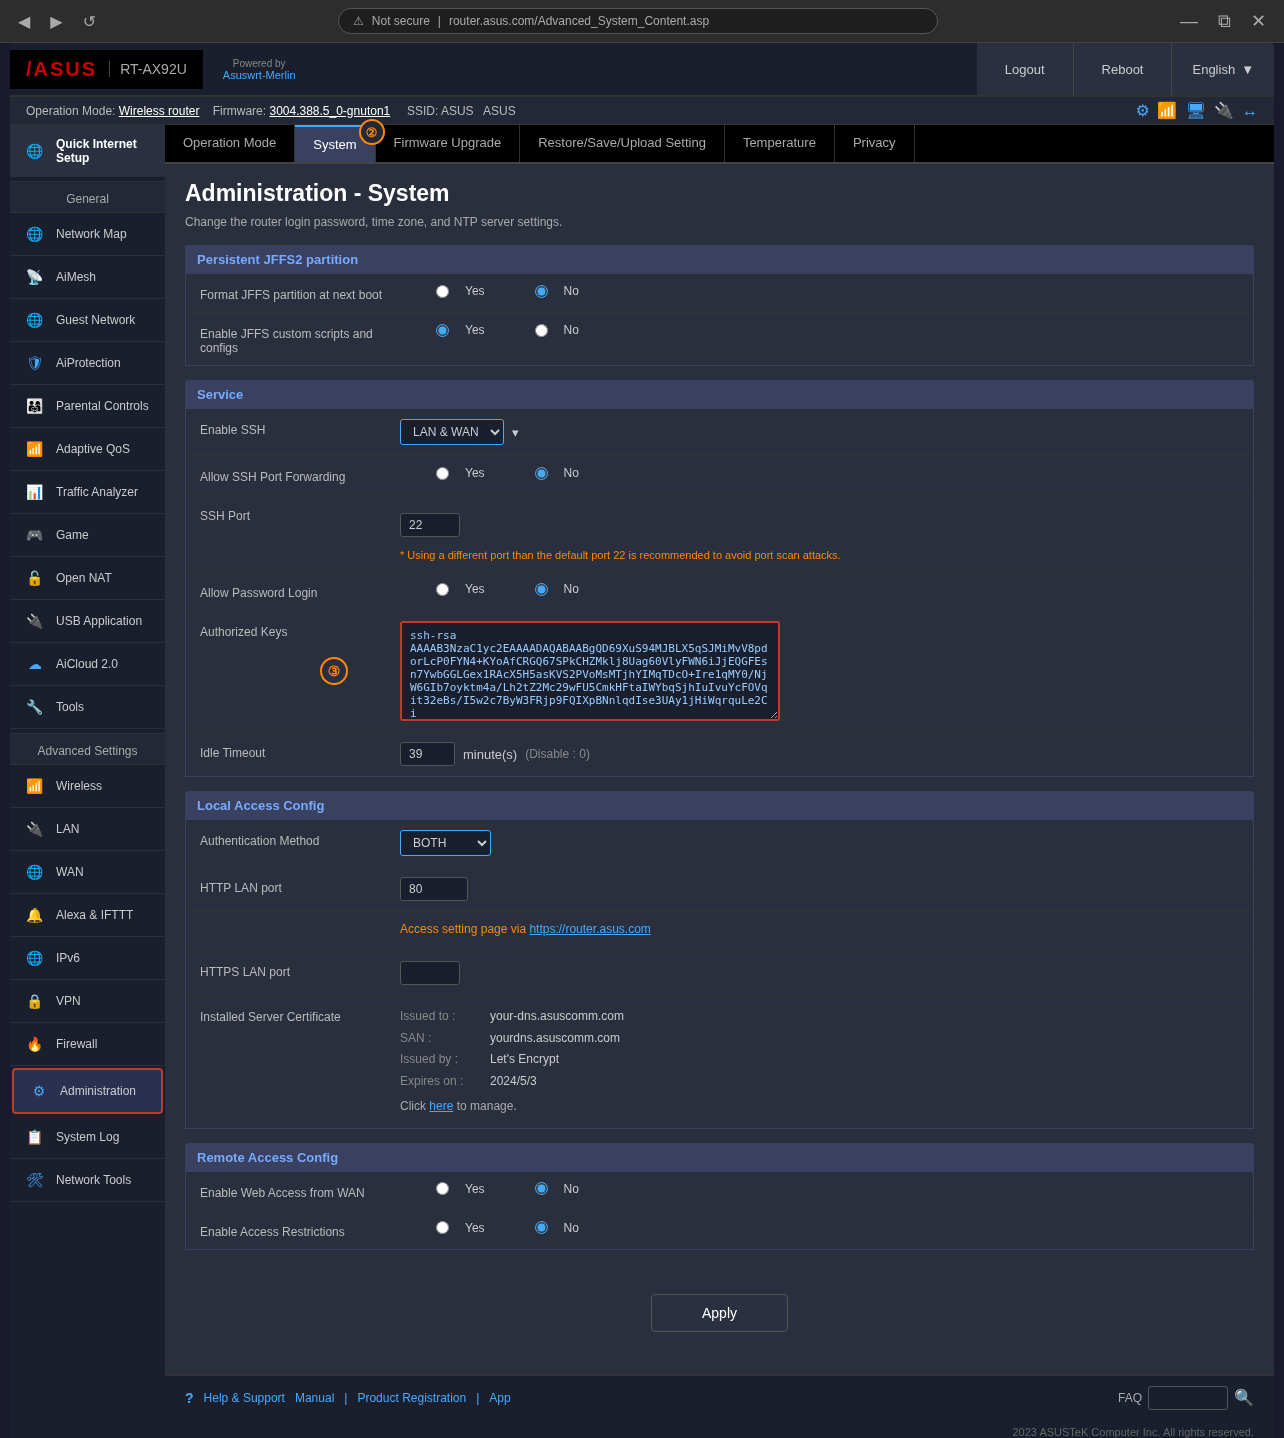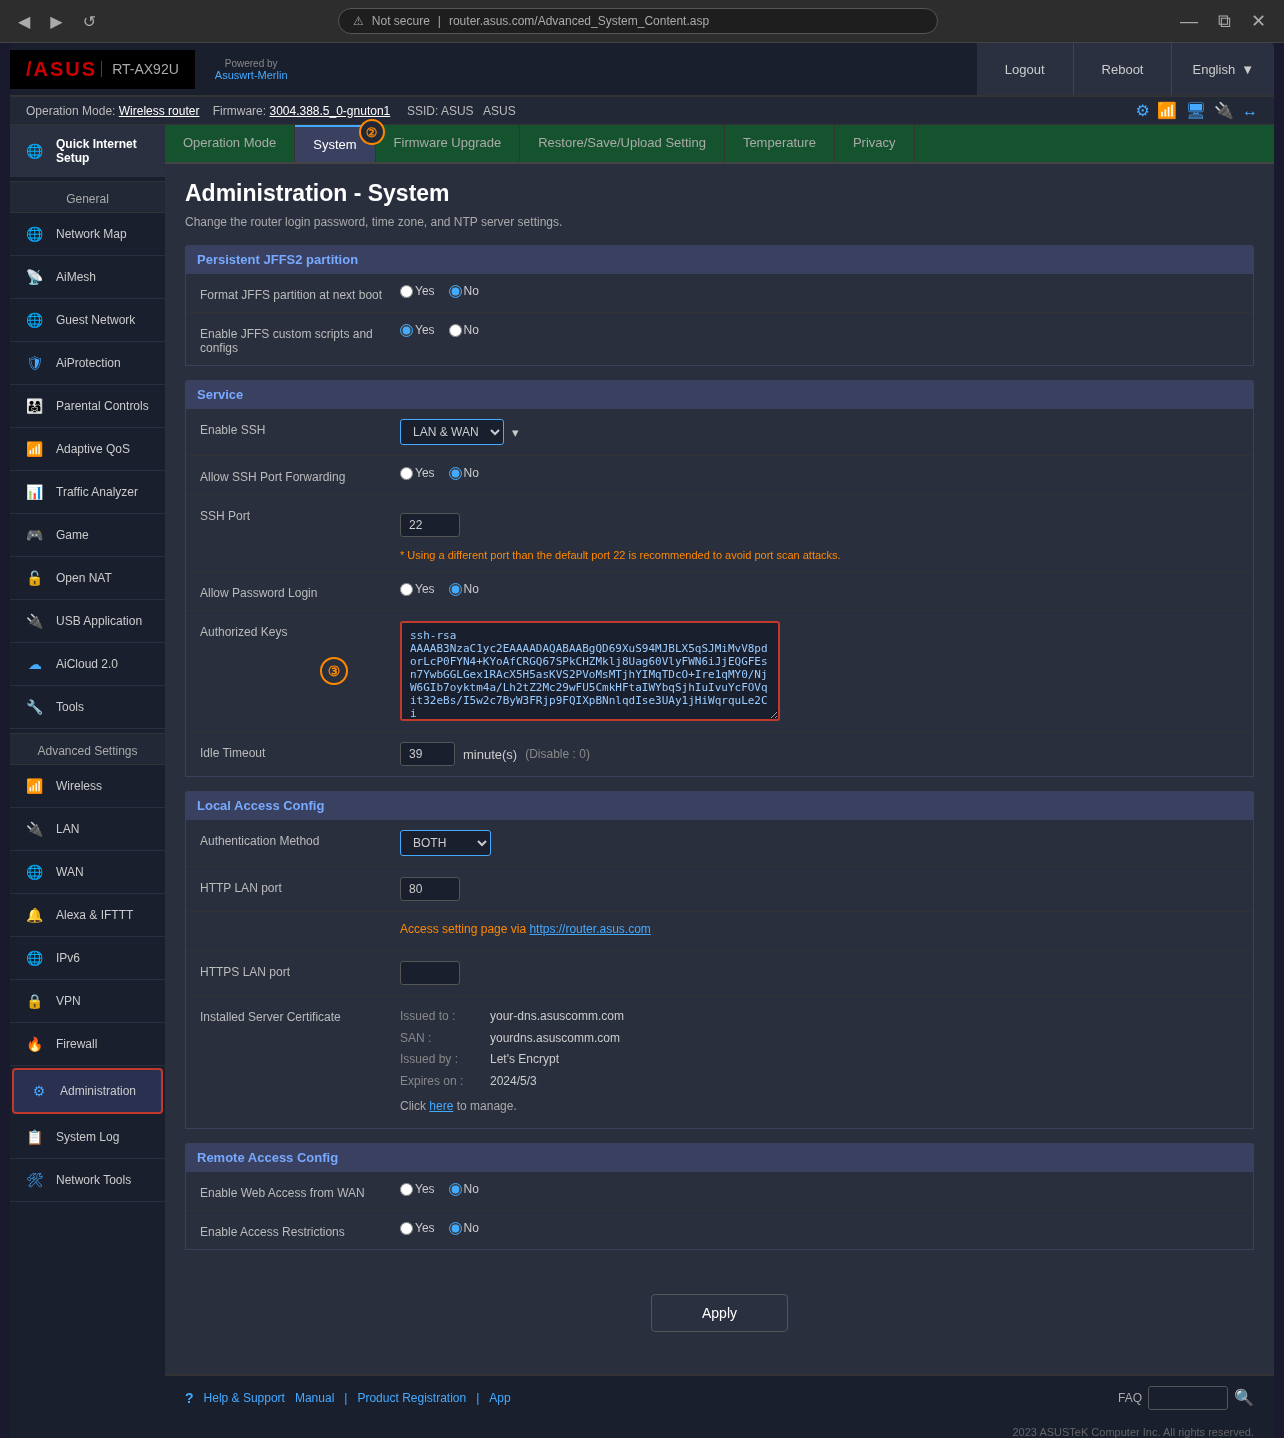--- a/index.html
+++ b/index.html
@@ -9,21 +9,21 @@
     .browser-chrome { background: #2d2d2d; padding: 8px 12px; display: flex; align-items: center; gap: 8px; border-bottom: 1px solid #444; }
     .browser-nav-btn { background: none; border: none; color: #aaa; cursor: pointer; font-size: 16px; padding: 2px 6px; }
     .browser-address-bar { flex: 1; background: #1e1e1e; border: 1px solid #555; border-radius: 20px; padding: 5px 14px; color: #ccc; display: flex; align-items: center; gap: 8px; max-width: 600px; margin: 0 auto; }
     .browser-address-bar span { color: #aaa; font-size: 12px; }
     .lock-icon { color: #f90; font-size: 12px; }
     .browser-menu-btn { background: none; border: none; color: #aaa; cursor: pointer; font-size: 18px; padding: 2px 6px; }
 
     
     .router-shell { background: #1e2230; min-height: 1360px; margin: 0 10px 10px 10px; border-radius: 4px; overflow: hidden; }
     .router-header { background: #1a1f2e; display: flex; align-items: center; padding: 0; border-bottom: 2px solid #333; }
-    .router-logo { background: #000; padding: 8px 16px; display: flex; align-items: center; }
+    .router-logo { background: #000; padding: 8px 16px; display: flex; align-items: center; gap: 8px; }
     .asus-logo { color: #fff; font-weight: bold; font-size: 20px; letter-spacing: 2px; }
     .asus-logo span { color: #c00; }
     .model-name { color: #aaa; font-size: 14px; border-left: 1px solid #444; padding-left: 10px; margin-left: 4px; }
     .powered-by { color: #888; font-size: 10px; text-align: center; padding: 0 20px; }
     .powered-by .merlin { color: #4af; font-size: 11px; }
     .header-nav { display: flex; margin-left: auto; }
     .header-nav-btn { background: #2a3040; border: none; border-right: 1px solid #444; color: #ccc; padding: 0 28px; height: 52px; cursor: pointer; font-size: 13px; }
     .lang-btn { background: #2a3040; border: none; color: #ccc; padding: 0 20px; height: 52px; cursor: pointer; font-size: 13px; display: flex; align-items: center; gap: 6px; }
 
     
@@ -43,40 +43,40 @@
     .sidebar-item.active { background: #2a3050; border-left: 3px solid #c0392b; }
     .sidebar-icon { width: 22px; height: 22px; display: flex; align-items: center; justify-content: center; color: #4af; font-size: 14px; flex-shrink: 0; }
     .sidebar-item-quick { background: #2a3040; padding: 12px 14px; display: flex; align-items: center; gap: 10px; cursor: pointer; }
     .sidebar-item-quick .sidebar-icon { color: #fff; }
     .sidebar-item-quick span { color: #fff; font-size: 12px; font-weight: bold; }
 
     
     .content-area { flex: 1; background: #2a2f3e; padding: 0; }
 
     
-    .tabs-bar { display: flex; background: #14532d; border-bottom: 2px solid #444; }
+    .tabs-bar { display: flex; background: #000000; border-bottom: 2px solid #444; }
     .tab { padding: 10px 18px; cursor: pointer; color: #aaa; font-size: 13px; border-right: 1px solid #333; }
     .tab.active { background: #3a4060; color: #fff; border-top: 2px solid #4af; }
 
     
     .page-content { padding: 16px 20px; }
     .page-title { color: #fff; font-size: 23px; font-weight: bold; margin-bottom: 8px; }
     .page-desc { color: #aaa; font-size: 12px; margin-bottom: 16px; }
 
     
     .section-header { background: #3a4060; color: #7af; font-size: 13px; font-weight: bold; padding: 7px 12px; margin-bottom: 0; border-top-left-radius: 3px; border-top-right-radius: 3px; }
     .section-body { background: #2a2f3e; border: 1px solid #3a4060; border-top: none; margin-bottom: 14px; }
     .form-row { display: flex; align-items: flex-start; padding: 10px 14px; border-bottom: 1px solid #333; }
     .form-row:last-child { border-bottom: none; }
     .form-label { width: 200px; color: #bbb; font-size: 12px; padding-top: 4px; flex-shrink: 0; }
     .form-value { flex: 1; display: flex; flex-wrap: wrap; align-items: center; gap: 8px; }
 
     
     .radio-group { display: flex; align-items: center; gap: 14px; }
-    .radio-item { display: flex; align-items: flex-end; gap: 2px; cursor: pointer; color: #ccc; font-size: 12px; }
+    .radio-item { display: flex; align-items: center; gap: 16px; cursor: pointer; color: #ccc; font-size: 12px; margin-left: 36px; }
     .radio-item input[type=radio] { accent-color: #4af; cursor: pointer; }
 
     
     select { background: #1a1f2e; border: 1px solid #4af; color: #ccc; padding: 4px 8px; border-radius: 3px; font-size: 12px; cursor: pointer; }
 
     
     input[type=text], input[type=number] { background: #1a1f2e; border: 1px solid #555; color: #ccc; padding: 4px 8px; border-radius: 3px; font-size: 12px; width: 80px; }
 
     
     textarea { background: #1a1f2e; border: 2px solid #c0392b; color: #9cf; padding: 6px 8px; border-radius: 3px; font-size: 11px; width: 380px; height: 100px; resize: vertical; font-family: monospace; }
@@ -422,21 +422,21 @@
                 <select>
                   <option selected="">BOTH</option>
                   <option>Password</option>
                   <option>Cert</option>
                 </select>
               </div>
             </div>
             <div class="form-row">
               <div class="form-label">HTTP LAN port</div>
               <div class="form-value">
-                <input type="text" value="80" style="width: 60px;">
+                <input type="text" value="80" style="width: 68px;">
               </div>
             </div>
             <div class="form-row">
               <div class="form-label" style="visibility:hidden;">Issued to :</div>
               <div class="form-value" style="flex-direction:column; align-items:flex-start; gap:2px;">
                 <div class="access-link">
                   <span>Access setting page via</span>
                   <a href="#">https://router.asus.com</a>
                 </div>
               </div>

